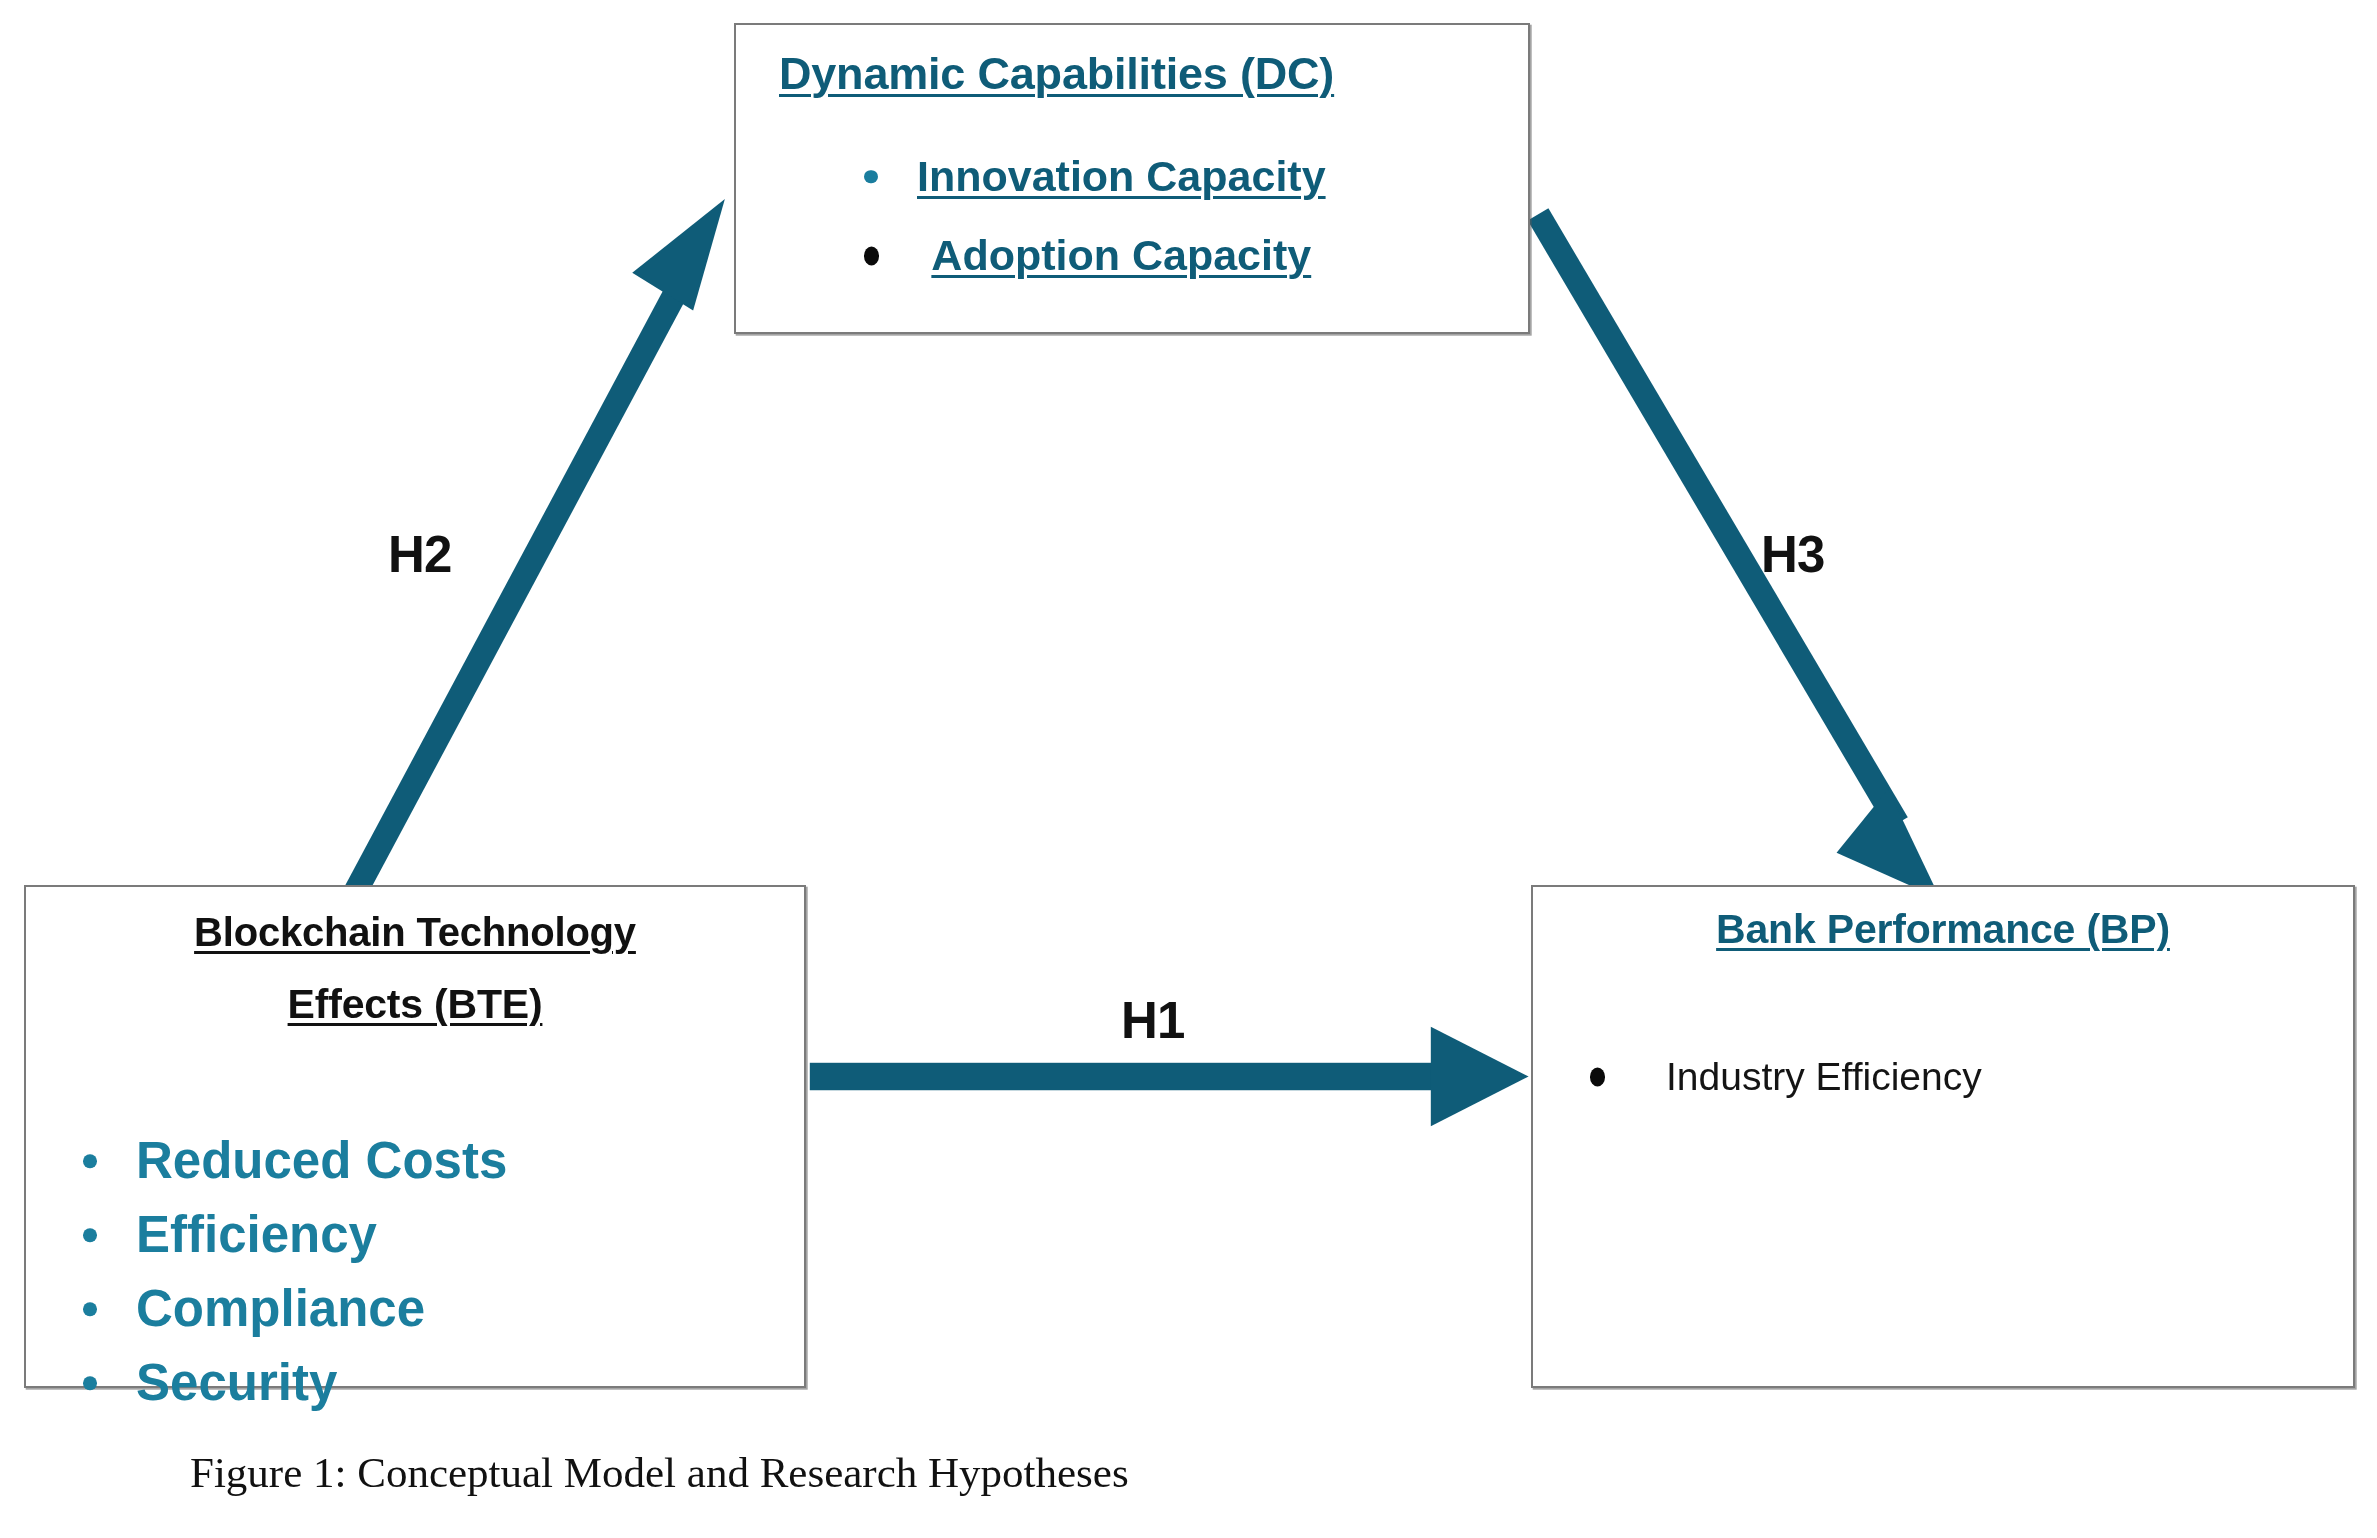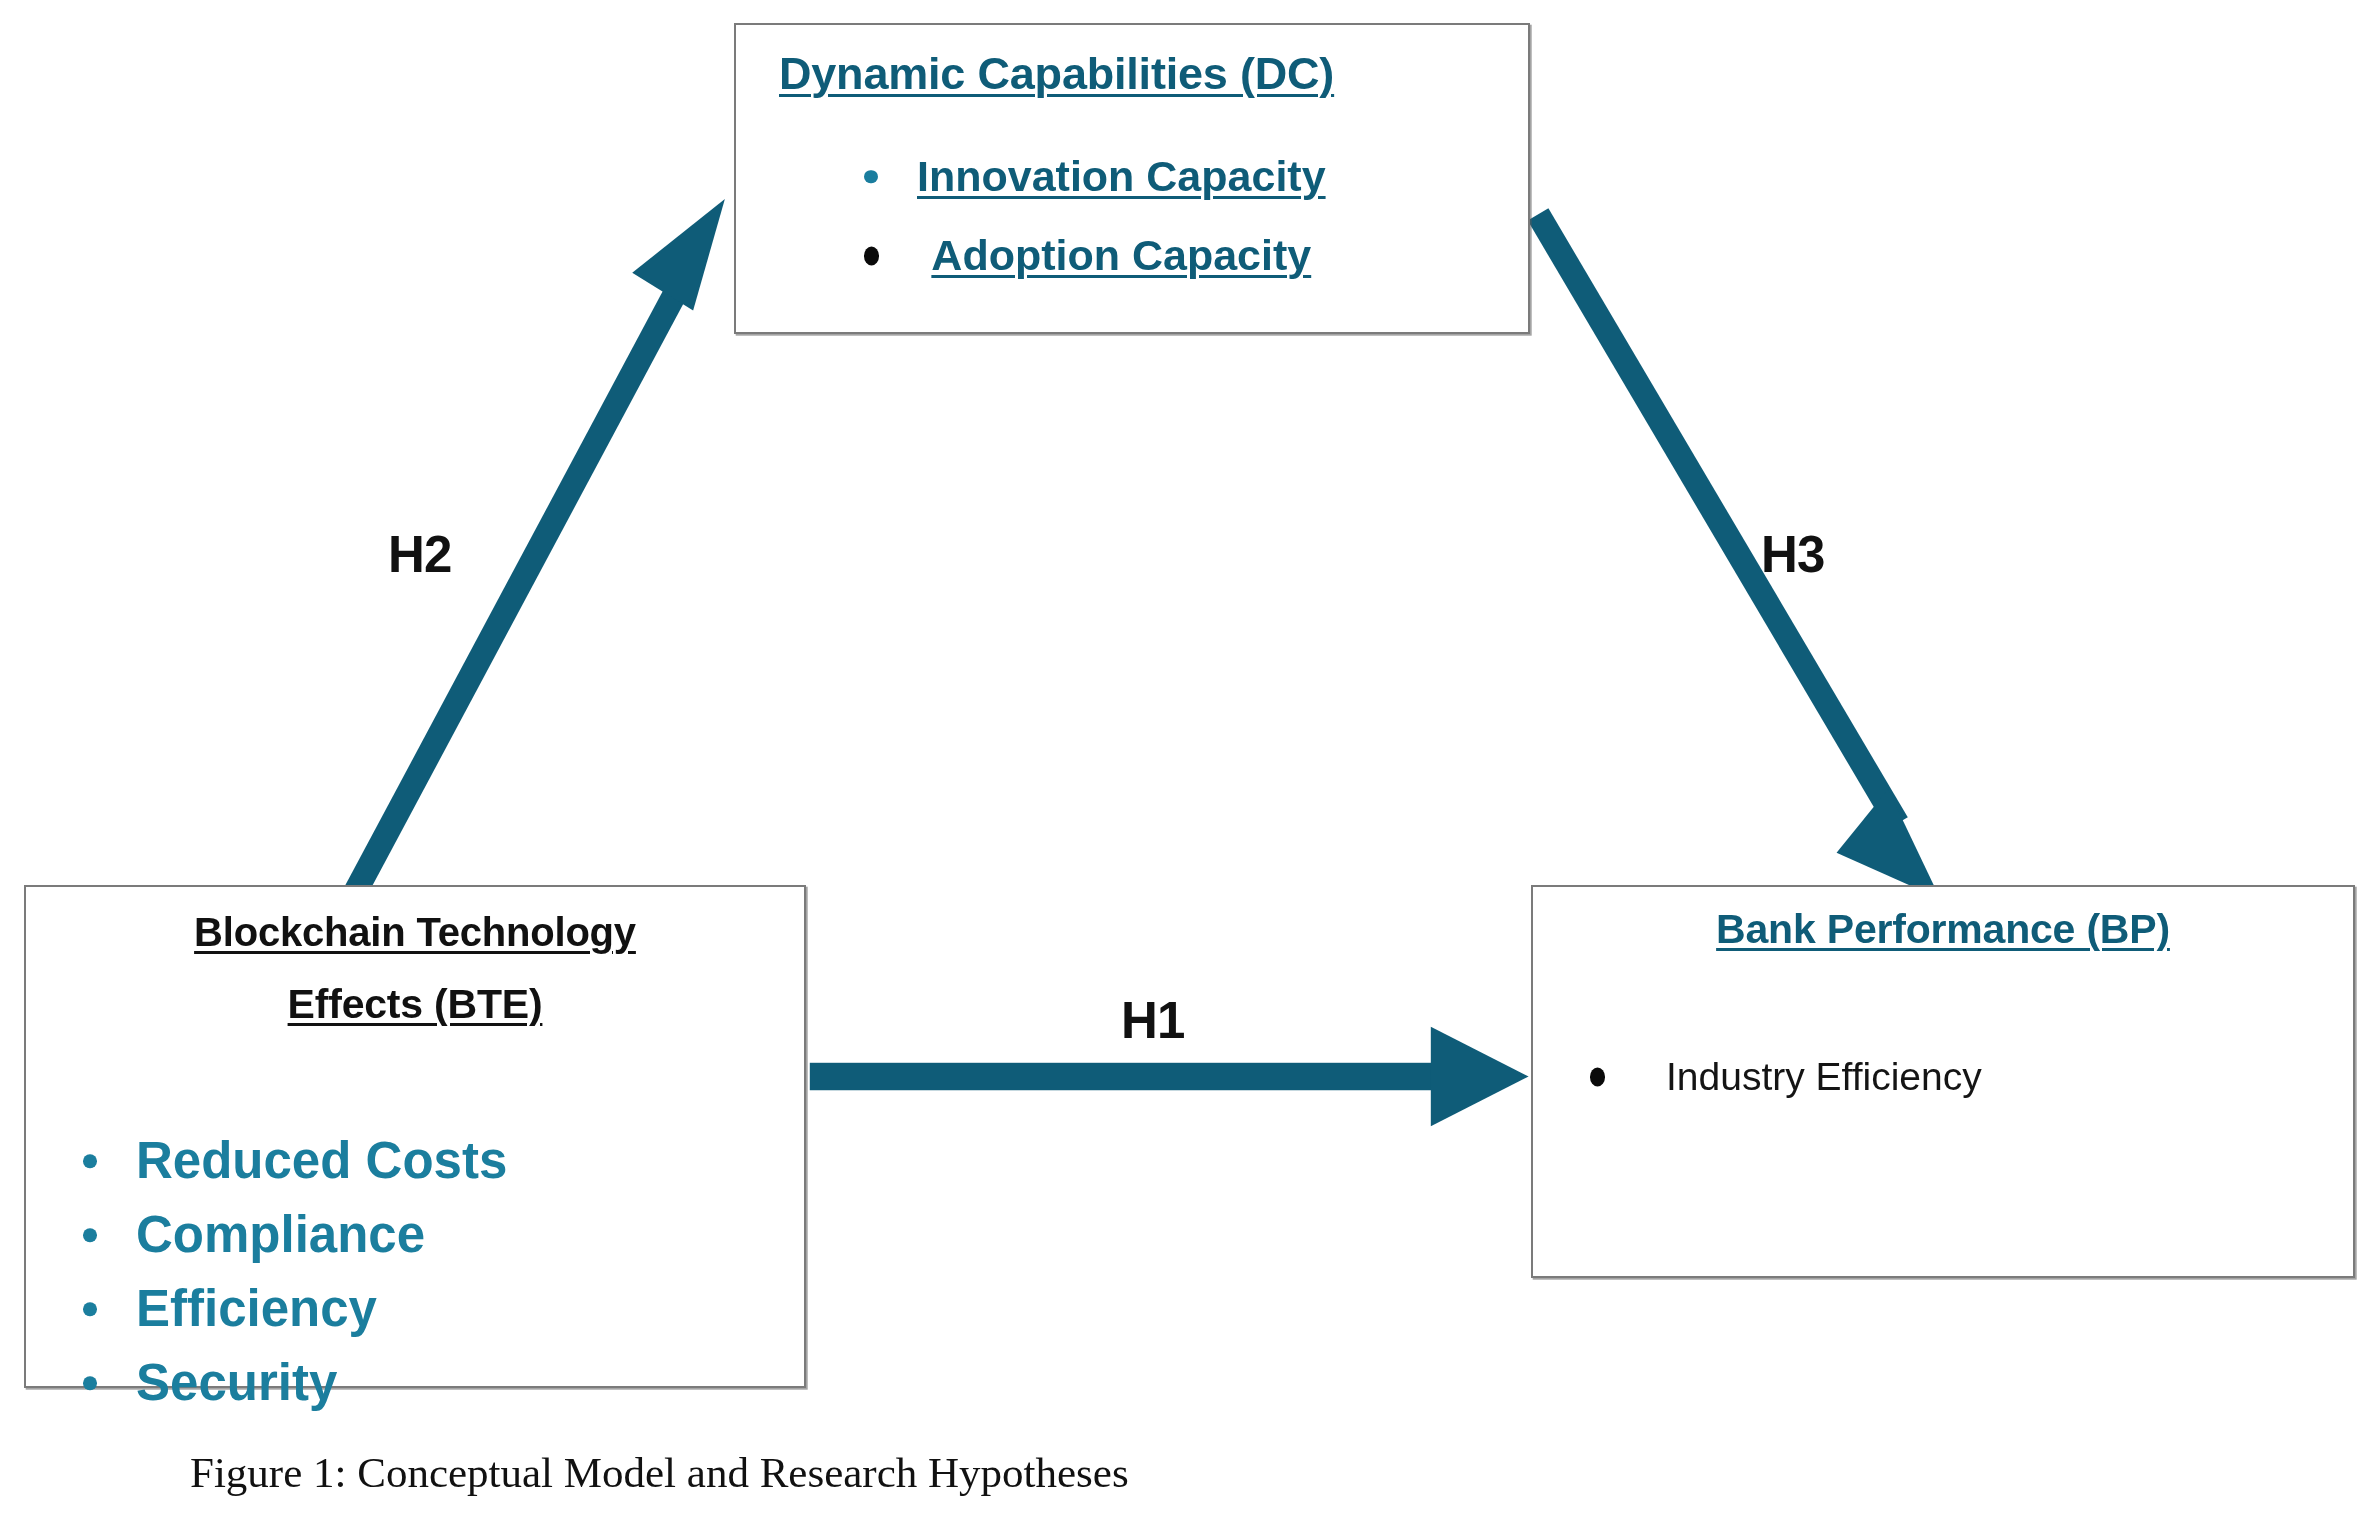--- a/index.html
+++ b/index.html
@@ -13,21 +13,21 @@
 
   
   .node{
     position:absolute;background:#ffffff;
     border:2.6px solid #7b7b7b;
     box-sizing:border-box;
     box-shadow:1.7px 1.7px 0 rgba(90,90,90,.55);
   }
   #dc-box{left:734px;top:23px;width:796px;height:311px;padding-left:6px;}
   #bte-box{left:24px;top:885px;width:782px;height:503px;}
-  #bp-box{left:1531px;top:885px;width:824px;height:393px;}
+  #bp-box{left:1531px;top:885px;width:824px;height:503px;}
 
   .node-title{
     position:absolute;white-space:nowrap;font-weight:bold;
     text-decoration:underline;text-underline-offset:5.1px;
     text-decoration-thickness:3.4px;letter-spacing:-0.2px;
   }
   #dc-title{left:43px;top:23px;font-size:45px;color:#0f5c78;}
   #bte-title-1{left:0;right:0;top:23px;text-align:center;font-size:40px;color:#111111;}
   #bte-title-2{left:0;right:0;top:94px;text-align:center;font-size:41px;color:#111111;}
   #bp-title{left:0;right:0;top:19px;text-align:center;font-size:41px;color:#0f5c78;}
@@ -117,25 +117,25 @@
   <div class="node" id="bte-box">
     <div class="node-title" id="bte-title-1">Blockchain Technology</div>
     <div class="node-title" id="bte-title-2">Effects (BTE)</div>
     <ul class="bullets" id="bte-list">
       <li>
         <span class="dot"></span>
         <span class="txt">Reduced Costs</span>
       </li>
       <li>
         <span class="dot"></span>
-        <span class="txt">Compliance</span>
+        <span class="txt">Efficiency</span>
       </li>
       <li>
         <span class="dot"></span>
-        <span class="txt">Efficiency</span>
+        <span class="txt">Compliance</span>
       </li>
       <li>
         <span class="dot"></span>
         <span class="txt">Security</span>
       </li>
     </ul>
   </div>
 
   <div class="node" id="bp-box">
     <div class="node-title" id="bp-title">Bank Performance (BP)</div>

